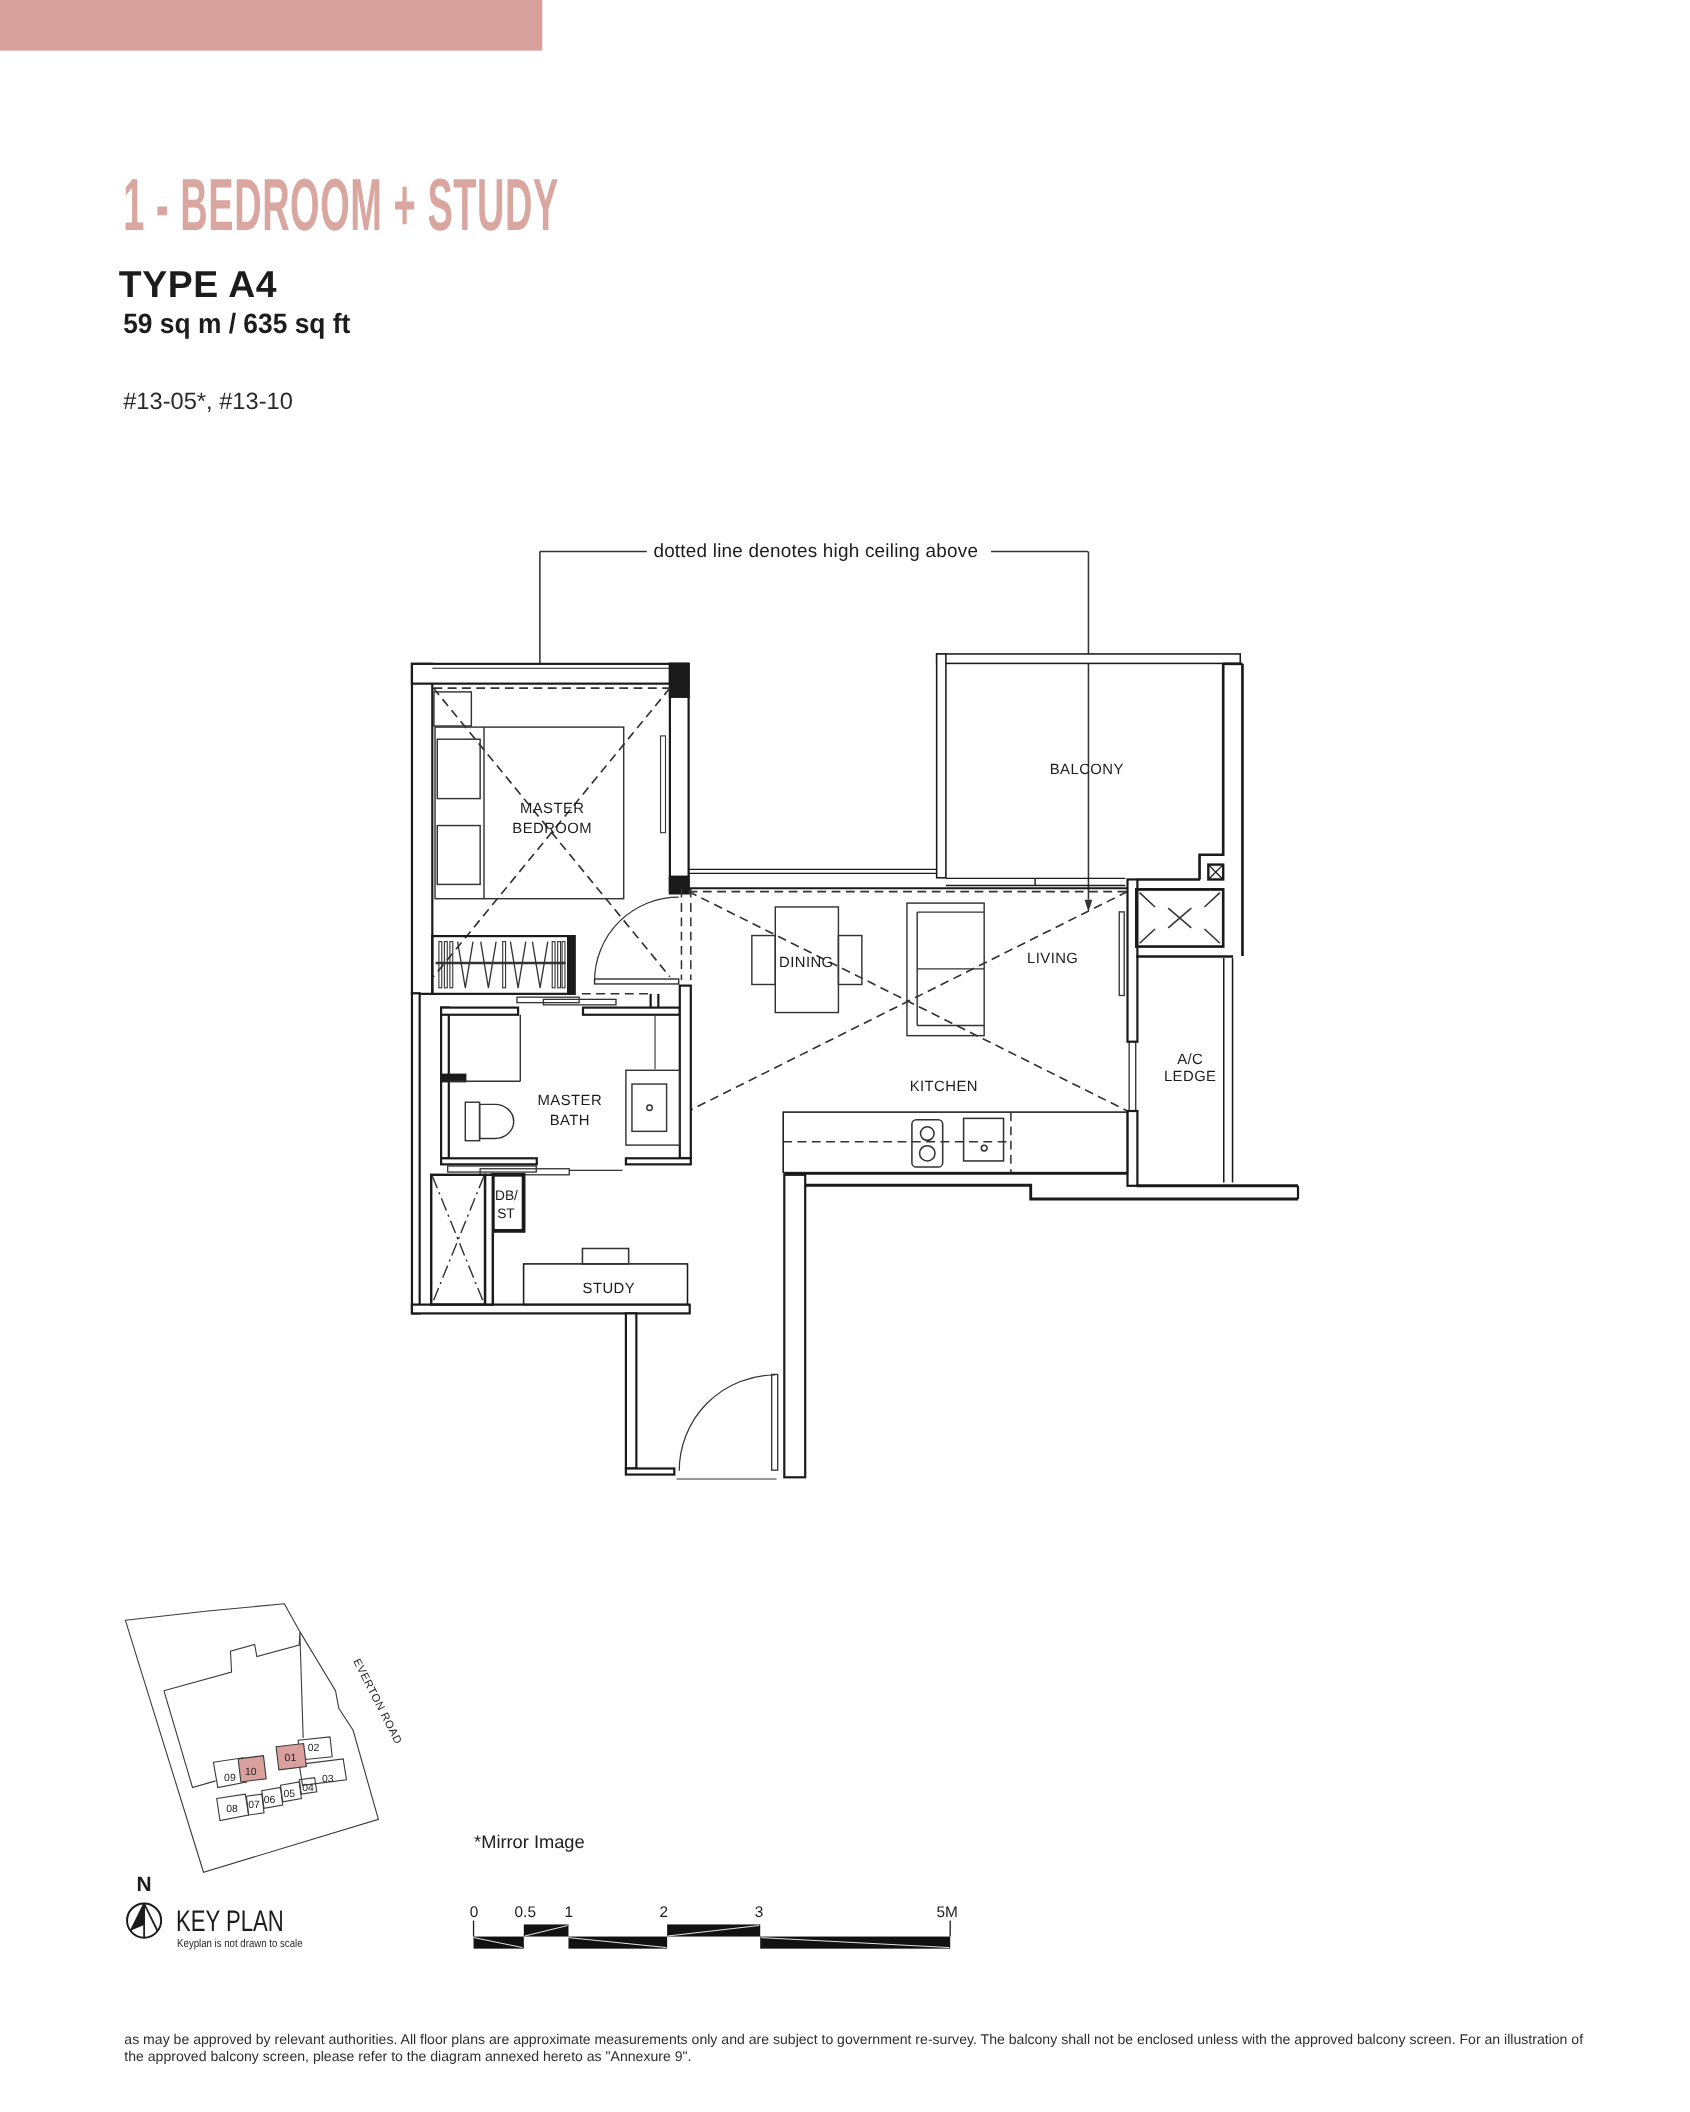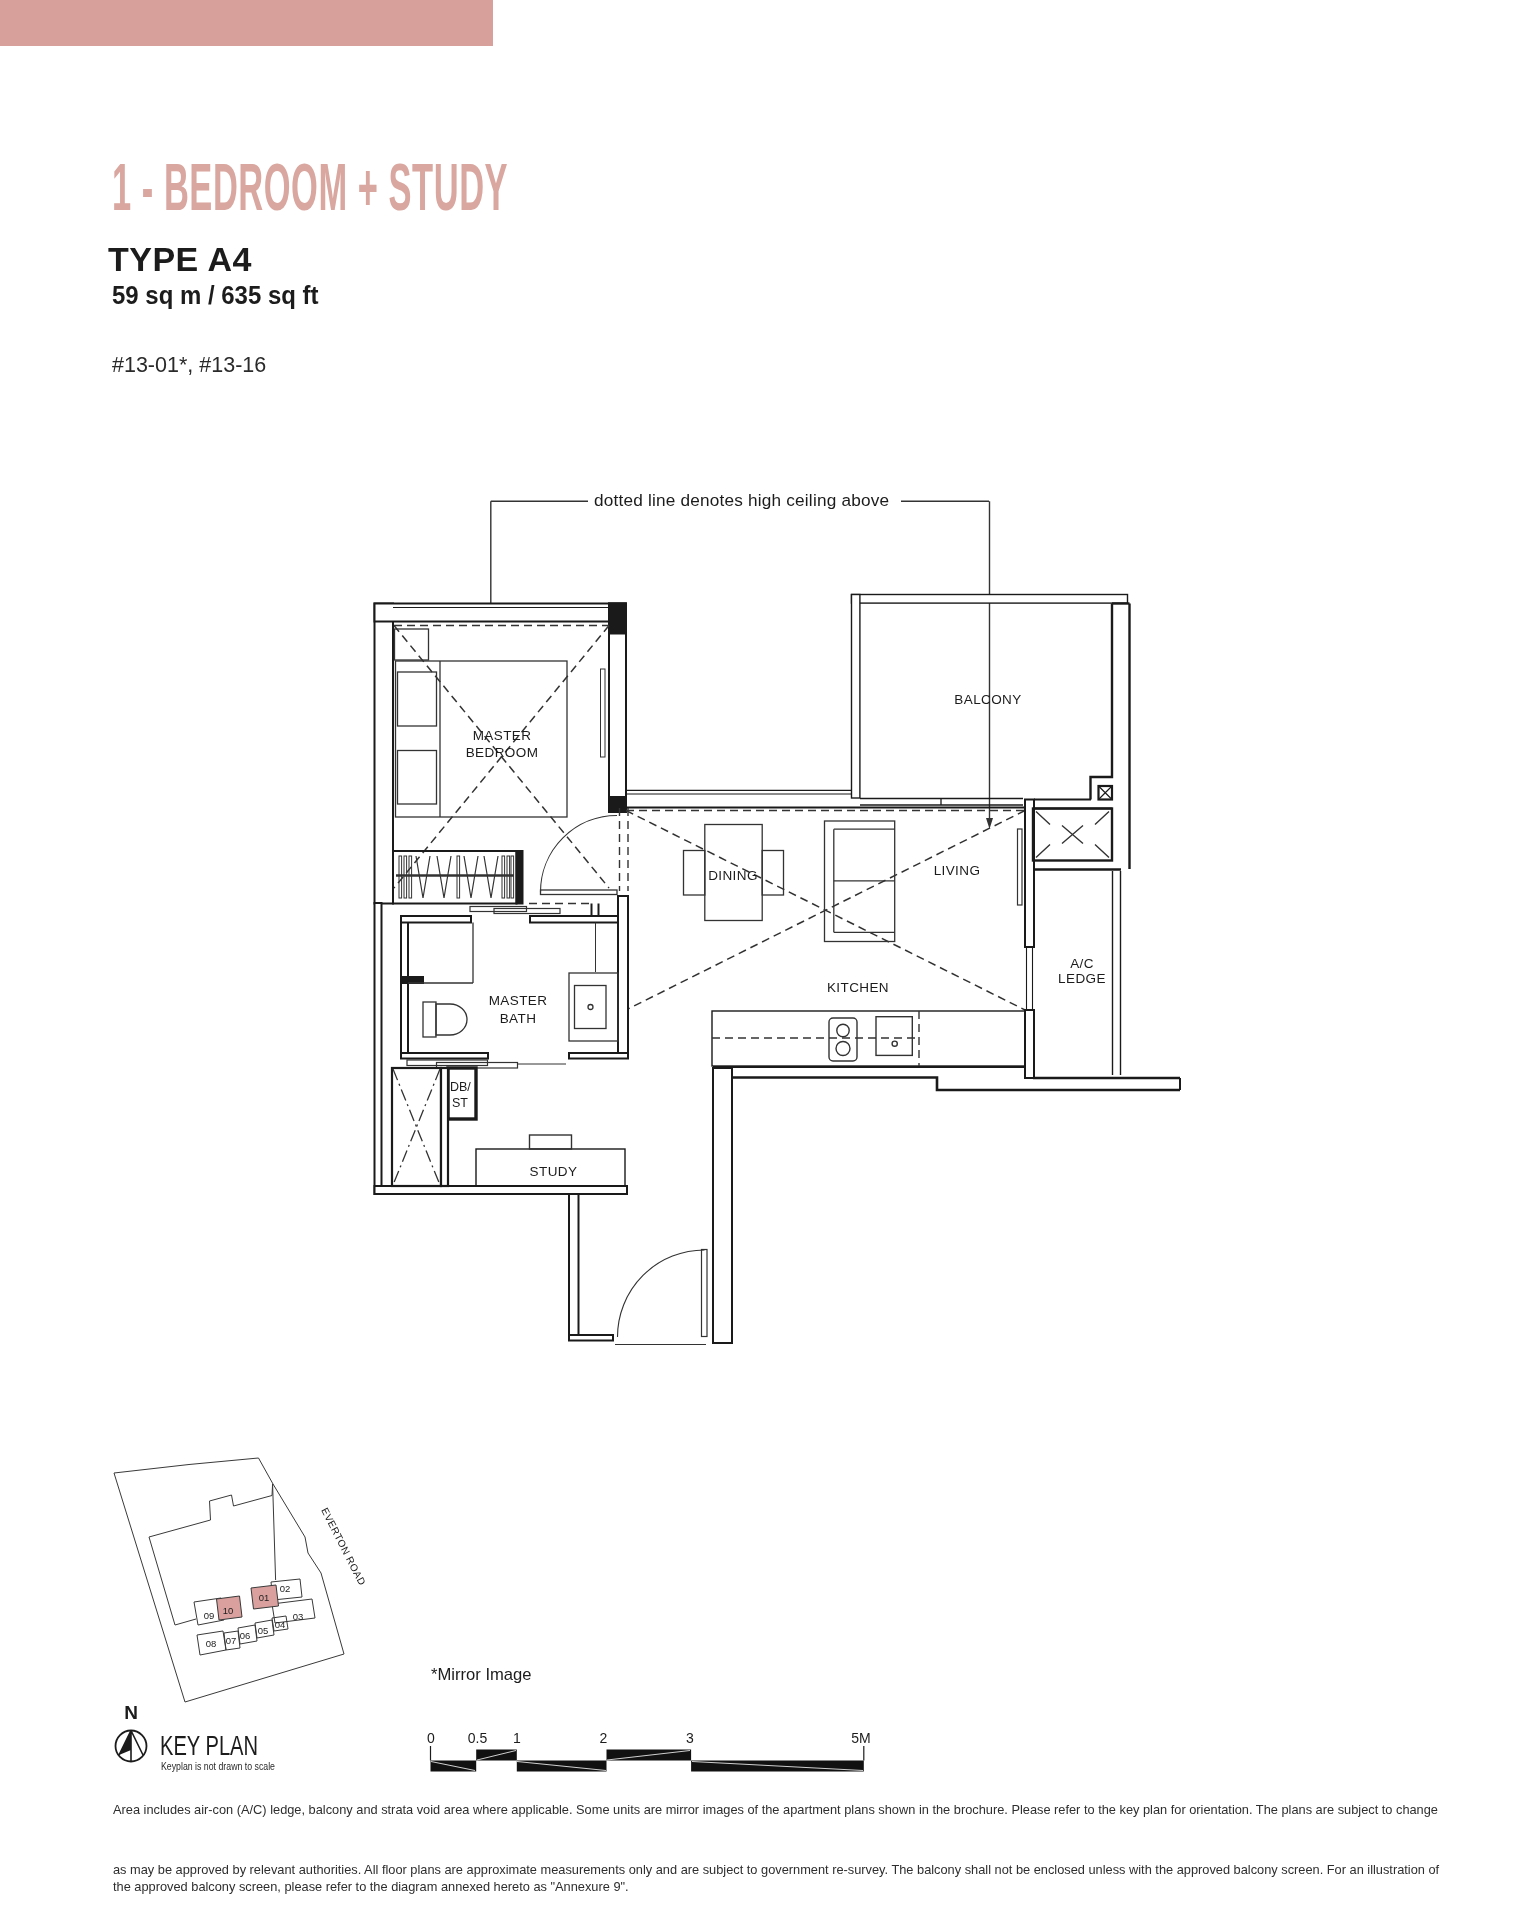--- a/index.html
+++ b/index.html
@@ -15,21 +15,21 @@
 <div class="abs" style="left:112px;top:163px;width:600px;height:50px;">
   <div style="font-size:67px;line-height:47px;font-weight:bold;color:#d9a79f;letter-spacing:1px;transform:scaleX(0.515);transform-origin:0 0;white-space:nowrap;">1 - BEDROOM + STUDY</div>
 </div>
 
 <div class="abs" style="left:108px;top:240px;font-size:34px;font-weight:bold;color:#1c1c1c;letter-spacing:0.5px;">TYPE A4</div>
 
 <div class="abs" style="left:112px;top:281px;width:400px;">
   <div style="font-size:25.5px;font-weight:bold;color:#1c1c1c;transform:scaleX(0.94);transform-origin:0 0;white-space:nowrap;">59 sq m / 635 sq ft</div>
 </div>
 
-<div class="abs" style="left:112px;top:353px;font-size:21.5px;color:#2a2a2a;">#13-01*, #13-16</div>
+<div class="abs" style="left:112px;top:353px;font-size:21.5px;color:#2a2a2a;">#13-05*, #13-10</div>
 
 <svg class="abs" style="left:0;top:0;" width="1536" height="1920" viewBox="0 0 1536 1920">
 <g fill="none" stroke="#1a1a1a" stroke-width="2">
 
 <g>
 <text x="594" y="506" font-size="17.2" fill="#1c1c1c" stroke="none" letter-spacing="0.2">dotted line denotes high ceiling above</text>
 <path d="M490.8,501.3 H588 M490.8,501.3 V606 M901,501.3 h88 M989.5,501.3 V818" stroke="#333" stroke-width="1.4"></path>
 <path d="M487.3,606 h7 l-3.5,12 z M986,818 h7 l-3.5,11 z" fill="#333" stroke="none"></path>
 </g>
 
@@ -361,16 +361,15 @@
     <text x="477.5" y="1743">0.5</text>
     <text x="517" y="1743">1</text>
     <text x="603.5" y="1743">2</text>
     <text x="690" y="1743">3</text>
     <text x="861" y="1743">5M</text>
   </g>
 </g>
 </svg>
 
 <div class="abs" style="left:113px;top:1802px;width:1340px;font-size:12.8px;line-height:16.3px;color:#2e2e2e;">
-<div style="white-space:nowrap;">Area includes air-con (A/C) ledge, balcony and strata void area where applicable. Some units are mirror images of the apartment plans shown in the brochure. Please refer to the key plan for orientation. The plans are subject to change</div>
 <div style="white-space:nowrap;margin-top:44px;">as may be approved by relevant authorities. All floor plans are approximate measurements only and are subject to government re-survey. The balcony shall not be enclosed unless with the approved balcony screen. For an illustration of</div>
 <div style="white-space:nowrap;">the approved balcony screen, please refer to the diagram annexed hereto as "Annexure 9".</div>
 </div>
 
 </body></html>

